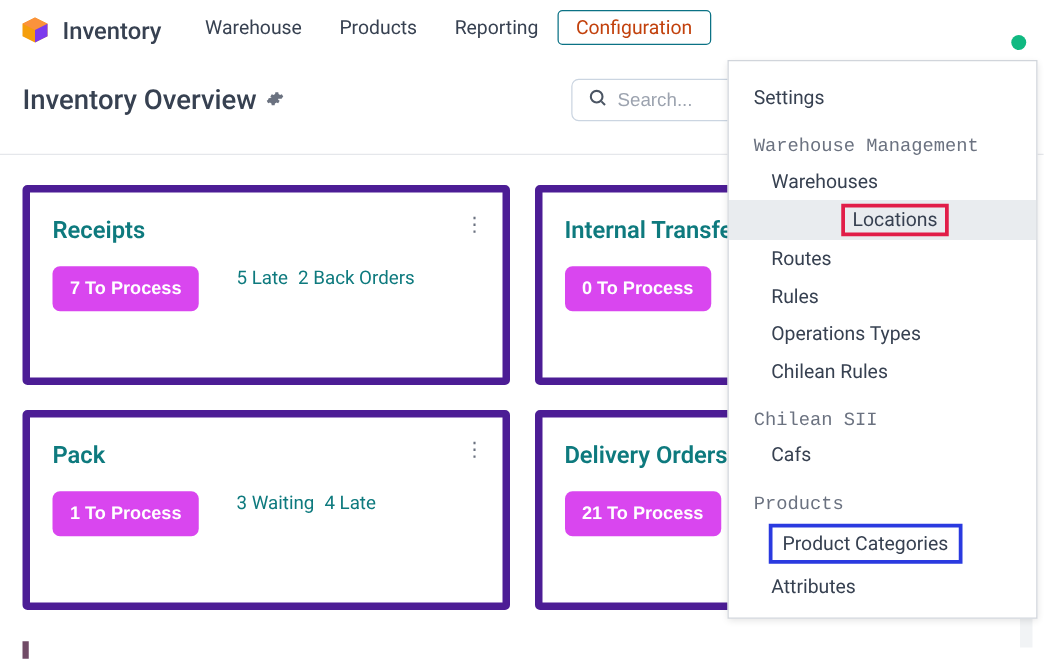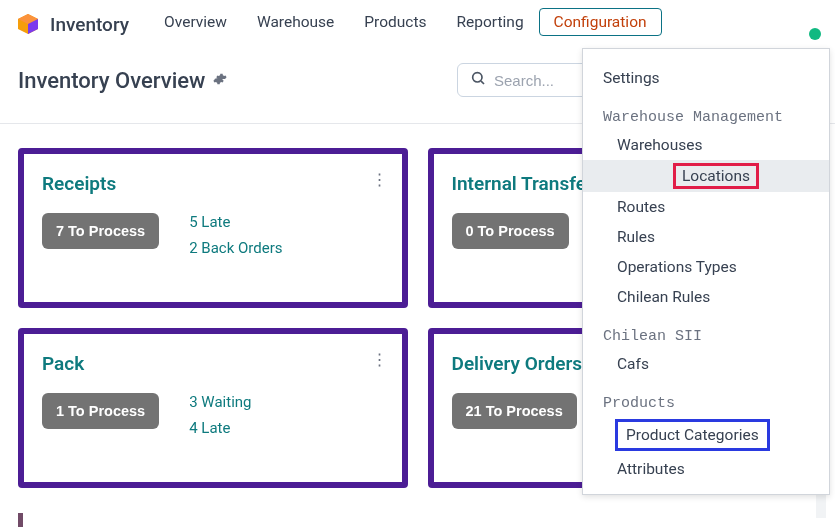--- a/index.html
+++ b/index.html
@@ -17,22 +17,22 @@
   .search-box { display: flex; align-items: center; border: 1px solid #cbd5e1; border-radius: 6px; padding: 6px 12px; width: 360px; }
   .search-box input { border: none; outline: none; font-size: 15px; color: #374151; width: 100%; background: transparent; }
   .search-box input::placeholder { color: #9ca3af; }
   .search-icon { color: #4b5563; margin-right: 8px; flex-shrink: 0; }
   hr.top-sep { border: none; border-top: 1px solid #e5e7eb; margin: 20px 0 0 0; }
   .cards { display: grid; grid-template-columns: 1fr 1fr; gap: 20px; padding: 24px 18px; }
   .card { border: 6px solid #4c1d95; border-radius: 4px; padding: 18px 0 22px 18px; position: relative; min-height: 160px; }
   .card-title { color: #0e7a7e; font-size: 19px; font-weight: 600; margin-bottom: 18px; }
   .kebab { position: absolute; top: 16px; right: 14px; color: #6b7280; font-size: 16px; cursor: pointer; }
   .card-row { display: flex; align-items: flex-start; gap: 30px; }
-  .btn-process { background: #737373; color: #fff; border: none; border-radius: 6px; padding: 10px 14px; font-size: 14.5px; font-weight: 600; cursor: pointer; }
-  .meta-list { display: flex; flex-direction: column; gap: 8px; }
+  .btn-process { background: #d946ef; color: #fff; border: none; border-radius: 6px; padding: 10px 14px; font-size: 14.5px; font-weight: 600; cursor: pointer; }
+  .meta-list { display: flex; flex-direction: row; gap: 8px; }
   .meta-item { color: #0e7a7e; font-size: 15px; cursor: pointer; }
   .edge-card { position: absolute; left: 18px; bottom: -8px; width: 5px; height: 22px; background: #714B67; }
   
   .dropdown { position: absolute; top: 48px; left: 582px; width: 248px; background: #fff; border: 1px solid #d1d5db; box-shadow: 0 2px 6px rgba(0,0,0,.12); padding: 14px 0 10px 0; z-index: 10; max-height: 470px; overflow-y: auto; }
   .dd-section-title { color: #6b7280; font-size: 15px; padding: 6px 20px 4px 20px; font-family: Liberation Mono, monospace; }
   .dd-item { color: #374151; font-size: 15.5px; padding: 6px 20px 6px 34px; cursor: pointer; }
   .dd-item.hover { background: #e9ecef; text-align: center; }
   .dd-top-item { padding-left: 20px; }
   .hl-red { border: 3px solid #e11d48; display: inline-block; padding: 1px 6px; margin-left: 28px; }
   .hl-row-red { padding: 3px 14px 3px 6px; }
@@ -47,21 +47,20 @@
 <div class="topbar">
   <span class="logo">
     <svg viewBox="0 0 24 24" width="24" height="24">
       <polygon points="12,2 22,7 22,17 12,22 2,17 2,7" fill="#f59e0b"></polygon>
       <polygon points="12,2 22,7 12,12 2,7" fill="#fb923c"></polygon>
       <polygon points="12,12 22,7 22,17 12,22" fill="#7c3aed"></polygon>
     </svg>
   </span>
   <span class="brand">Inventory</span>
   <div class="nav">
-    <div class="nav-item">Overview</div>
     <div class="nav-item">Warehouse</div>
     <div class="nav-item">Products</div>
     <div class="nav-item">Reporting</div>
     <div class="nav-item active">Configuration</div>
   </div>
   <span class="status-dot"></span>
 </div>
 
 <div class="subheader">
   <div class="page-title">

